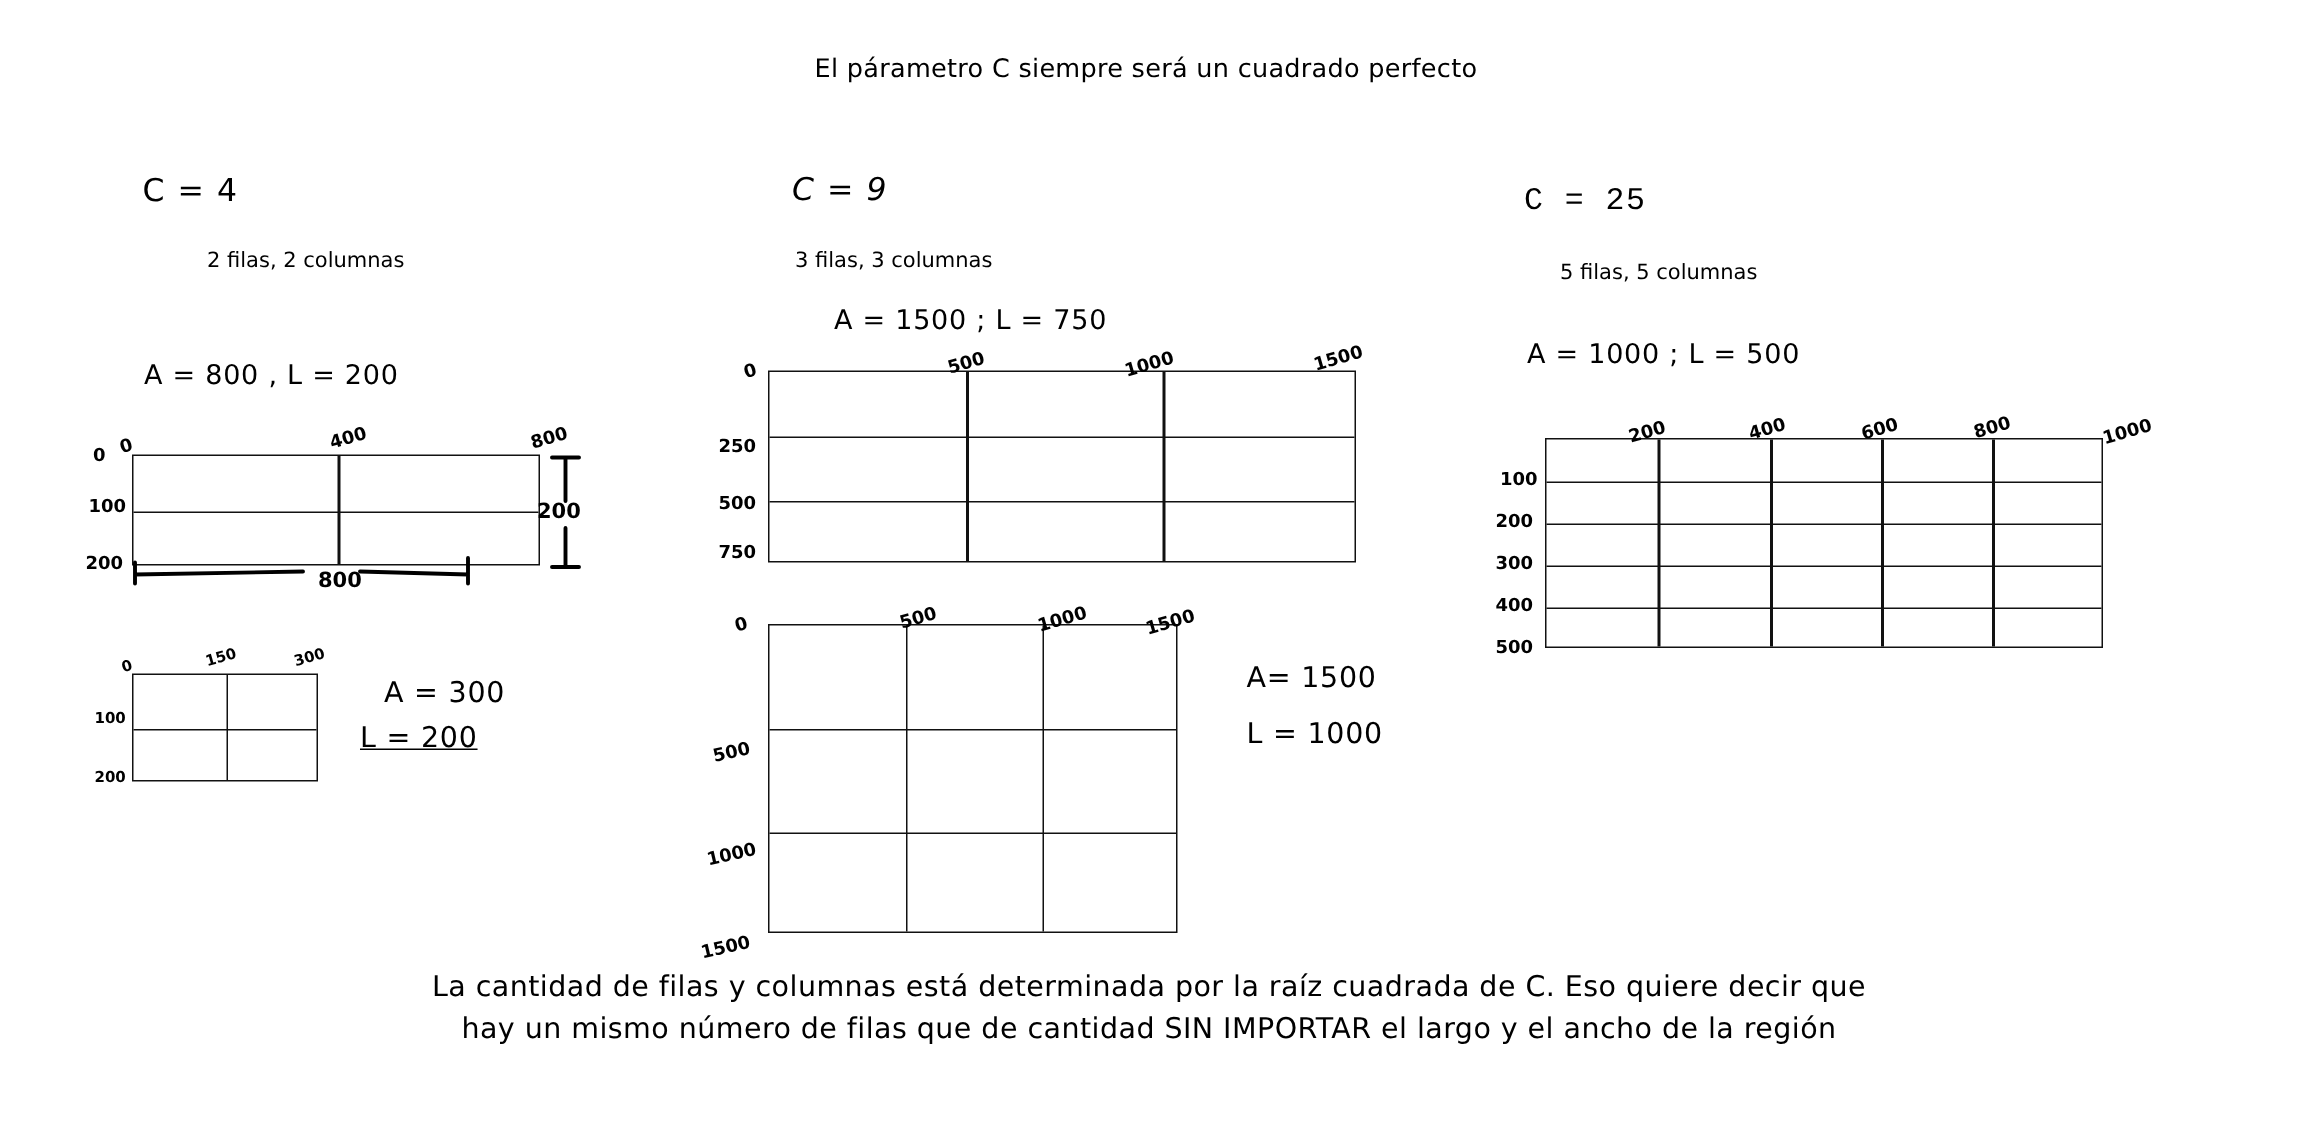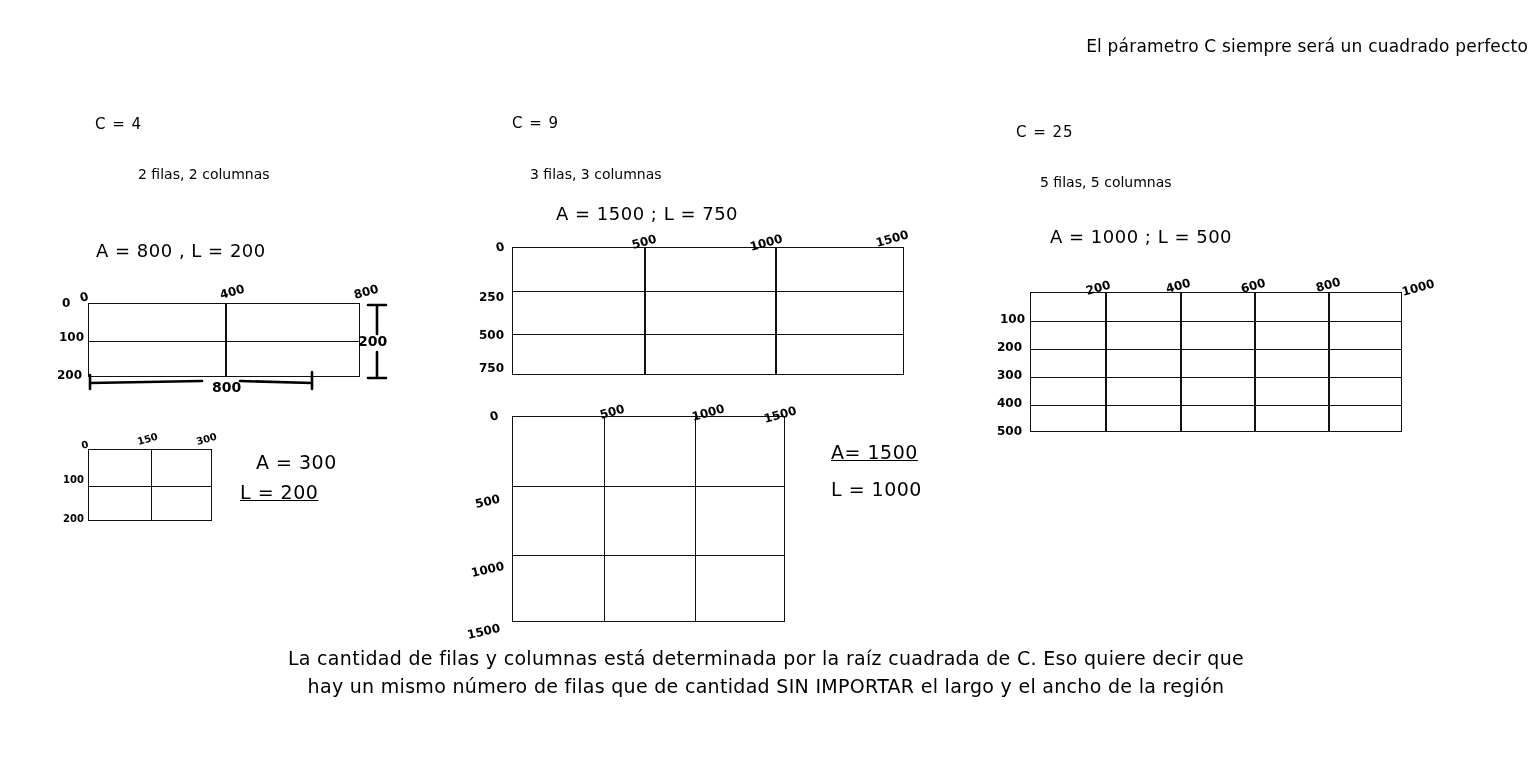--- a/index.html
+++ b/index.html
@@ -17,26 +17,26 @@
   }
   .abs { position: absolute; }
   .hand {
     font-family: "DejaVu Sans", sans-serif;
     color: #000000;
     white-space: nowrap;
   }
   #title {
     left: 0; top: 36px;
     width: 1528px;
-    text-align: right;
+    text-align: center;
     font-size: 17px;
     letter-spacing: 0.2px;
   }
   .section-label {
-    font-size: 15px;
+    font-size: 21px;
     letter-spacing: 1px;
   }
   .sub-label {
     font-size: 14px;
   }
   .formula {
     font-size: 18px;
     letter-spacing: 0.5px;
   }
   .formula-big {
@@ -119,21 +119,21 @@
   <div class="gline-h" style="top:36px;"></div>
 </div>
 <div class="abs hand tick-sm rot" style="left:83px; top:440px;">0</div>
 <div class="abs hand tick-sm rot" style="left:139px; top:436px;">150</div>
 <div class="abs hand tick-sm rot" style="left:198px; top:436px;">300</div>
 <div class="abs hand tick-sm" style="left:63px; top:474px;">100</div>
 <div class="abs hand tick-sm" style="left:63px; top:513px;">200</div>
 <div class="abs hand formula-big" style="left:256px; top:451px;">A = 300</div>
 <div class="abs hand formula-big" style="left:240px; top:481px;text-decoration:underline;">L = 200</div>
 
-<div class="abs hand section-label" style="left:512px; top:114px;">C = 9</div>
+<div class="abs hand section-label" style="left:528px; top:114px;font-style:italic;">C = 9</div>
 <div class="abs hand sub-label" style="left:530px; top:166px;">3 filas, 3 columnas</div>
 
 <div class="abs hand formula" style="left:556px; top:203px;">A = 1500 ;  L = 750</div>
 
 <div class="grid" style="left:512px; top:247px; width:392px; height:128px;">
   <div class="gline-v thick" style="left:131px;"></div>
   <div class="gline-v thick" style="left:262px;"></div>
   <div class="gline-h" style="top:43px;"></div>
   <div class="gline-h" style="top:86px;"></div>
 </div>
@@ -151,27 +151,27 @@
   <div class="gline-h" style="top:69px;"></div>
   <div class="gline-h" style="top:138px;"></div>
 </div>
 <div class="abs hand tick rot" style="left:492px; top:410px;">0</div>
 <div class="abs hand tick rot" style="left:602px; top:408px;">500</div>
 <div class="abs hand tick rot" style="left:694px; top:410px;">1000</div>
 <div class="abs hand tick rot" style="left:766px; top:412px;">1500</div>
 <div class="abs hand tick rot-s" style="left:477px; top:497px;">500</div>
 <div class="abs hand tick rot-s" style="left:473px; top:566px;">1000</div>
 <div class="abs hand tick rot-s" style="left:469px; top:628px;">1500</div>
-<div class="abs hand formula-big" style="left:831px; top:441px;text-decoration:underline;">A= 1500</div>
+<div class="abs hand formula-big" style="left:831px; top:441px;">A= 1500</div>
 <div class="abs hand formula-big" style="left:831px; top:478px;">L = 1000</div>
 
-<div class="abs hand section-label" style="left:1016px; top:123px;">C = 25</div>
+<div class="abs hand section-label" style="left:1016px; top:123px;font-family:Liberation Mono, monospace;">C = 25</div>
 <div class="abs hand sub-label" style="left:1040px; top:174px;">5 filas, 5 columnas</div>
 
-<div class="abs hand formula" style="left:1018px; top:226px;margin-left:32px;">A = 1000  ;  L = 500</div>
+<div class="abs hand formula" style="left:1018px; top:226px;">A = 1000  ;  L = 500</div>
 
 <div class="grid" style="left:1030px; top:292px; width:372px; height:140px;">
   <div class="gline-v thick" style="left:74px;"></div>
   <div class="gline-v thick" style="left:149px;"></div>
   <div class="gline-v thick" style="left:223px;"></div>
   <div class="gline-v thick" style="left:297px;"></div>
   <div class="gline-h" style="top:28px;"></div>
   <div class="gline-h" style="top:56px;"></div>
   <div class="gline-h" style="top:84px;"></div>
   <div class="gline-h" style="top:112px;"></div>

